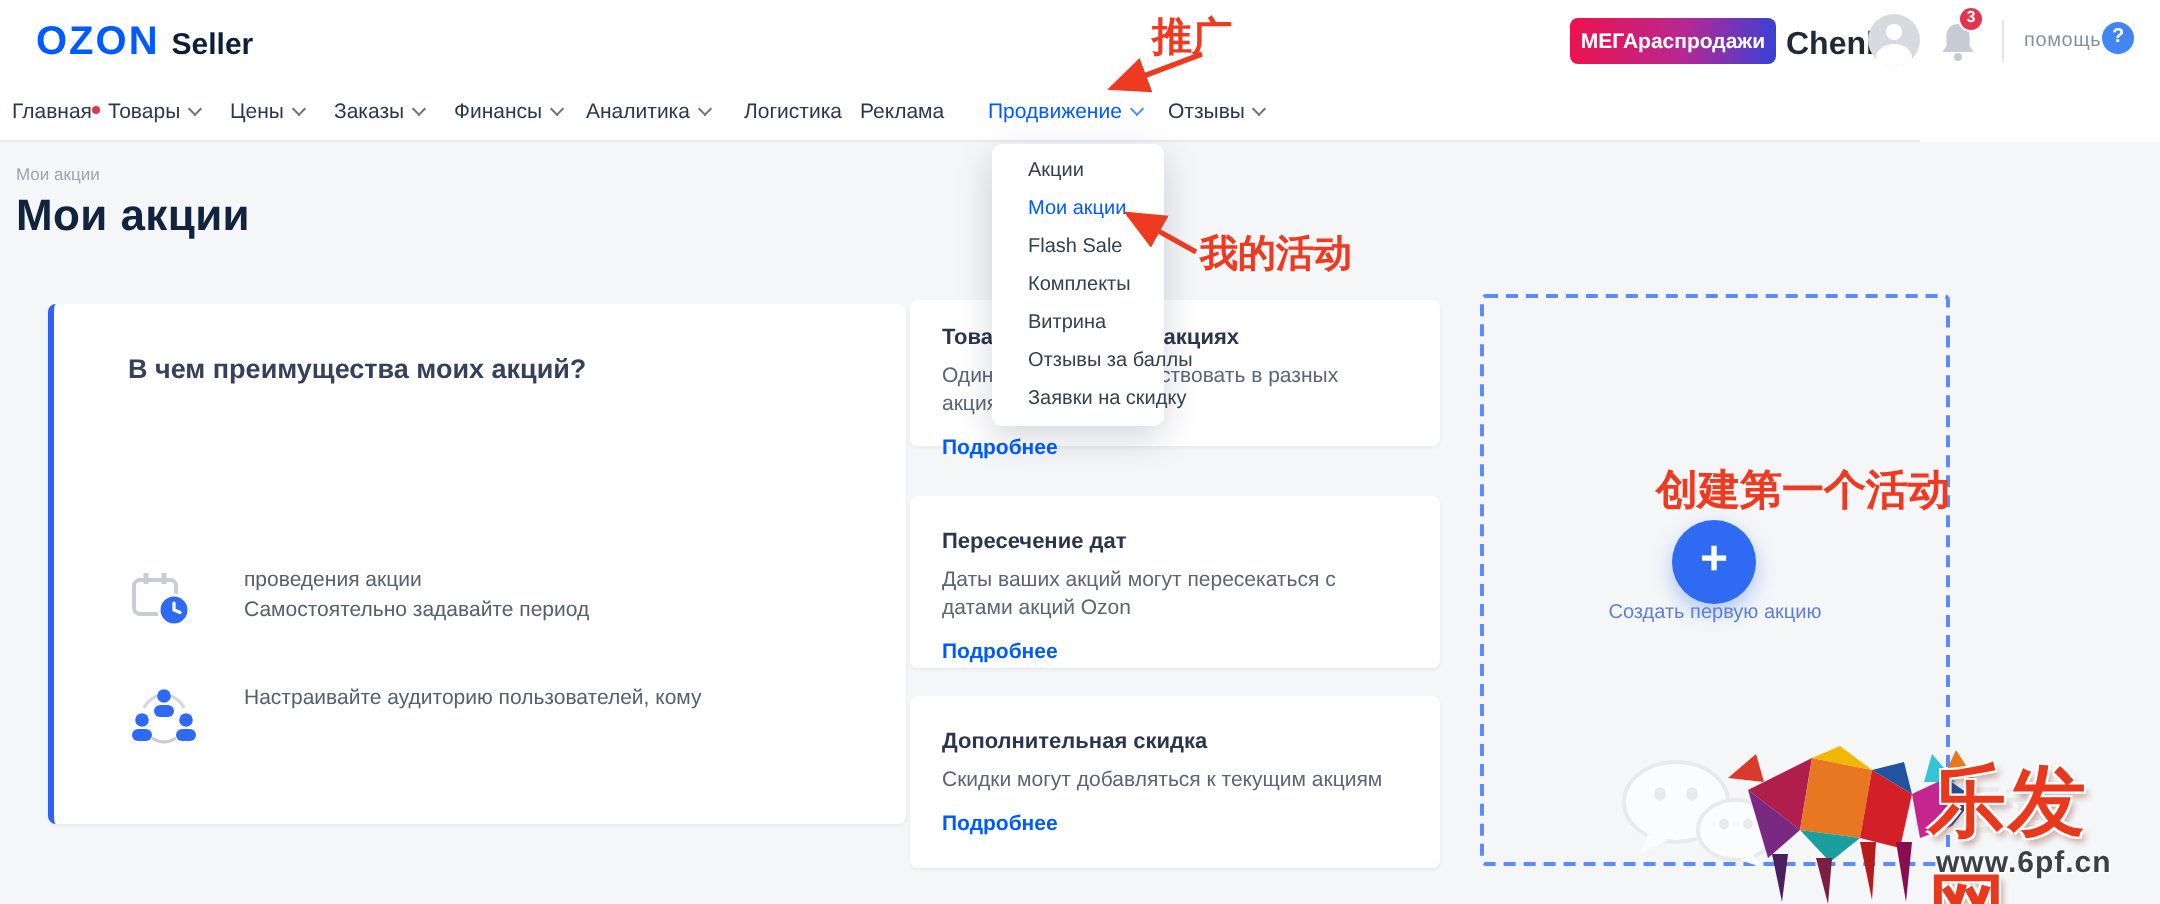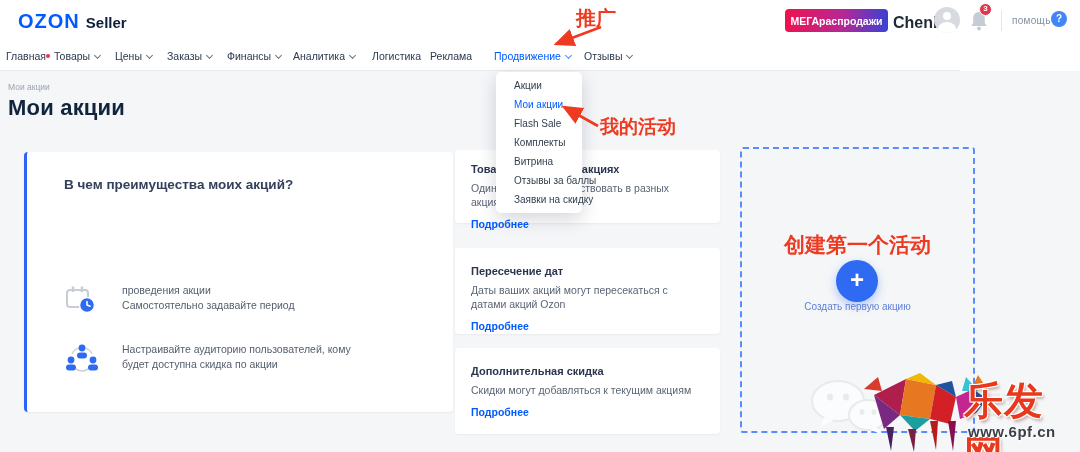--- a/index.html
+++ b/index.html
@@ -63,21 +63,21 @@
     border:2px dashed #5b8cff; border-radius:3px; }
   .plus-btn { position:absolute; left:836px; top:189px; width:42px; height:42px; border-radius:50%; background:#2f6bf2;
     color:#fff; font-size:24px; font-weight:700; text-align:center; line-height:40px; cursor:pointer;
     box-shadow:0 4px 10px rgba(47,107,242,.35); }
   .create-label { position:absolute; left:740px; top:230px; width:235px; text-align:center; font-size:10px; color:#5e7fd6; cursor:pointer; }
 
   
   .cn { position:absolute; color:#ee3a21; font-weight:700; z-index:70; font-family:"Liberation Sans",sans-serif; }
   .cn-promo { left:576px; top:5px; font-size:20px; }
   .cn-my { left:600px; top:114px; font-size:19px; }
-  .cn-create { left:740px; top:231px; width:235px; text-align:center; font-size:21px; }
+  .cn-create { left:740px; top:231px; width:235px; text-align:right; font-size:21px; }
   .arrows { position:absolute; left:0; top:0; width:1080px; height:452px; z-index:70; pointer-events:none; }
 
   
   .wm-brand { position:absolute; left:893px; top:317px; font-size:25px; font-weight:600; color:#e0e2e5; letter-spacing:3px; z-index:2; }
   .wm-suffix { color:#e9eaec; letter-spacing:1px; }
   .wechat { position:absolute; left:810px; top:308px; z-index:2; }
   .bull { position:absolute; left:860px; top:298px; z-index:3; }
   .wm-site { position:absolute; left:964px; top:303px; font-size:39px; font-weight:900; color:#e8391c; z-index:4; letter-spacing:1px;
     text-shadow:1px 1px 0 #fff,-1px -1px 0 #fff,1px -1px 0 #fff,-1px 1px 0 #fff, 2px 3px 3px rgba(120,30,10,.35); }
   .wm-url { position:absolute; left:968px; top:352px; font-size:15px; font-weight:700; color:#3c4148; z-index:4; letter-spacing:.5px;
@@ -168,21 +168,20 @@
             <rect x="13" y="10.5" width="10" height="6" rx="3" fill="#2f6bf2"></rect>
             <path d="M12 27 Q18 31 24 27" fill="none" stroke="#c7cdd7" stroke-width="1.6"></path>
             <circle cx="7" cy="18" r="3.4" fill="#2f6bf2"></circle>
             <rect x="2" y="22.5" width="10" height="6" rx="3" fill="#2f6bf2"></rect>
             <circle cx="29" cy="18" r="3.4" fill="#2f6bf2"></circle>
             <rect x="24" y="22.5" width="10" height="6" rx="3" fill="#2f6bf2"></rect>
           </svg>
         </div>
         <div class="btext">
           <div>Настраивайте аудиторию пользователей, кому</div>
-          <div>будет доступна скидка по акции</div>
         </div>
       </div>
     </div>
 
     <div class="info-card" style="top:79px;height:73px">
       <div class="ic-title">Товар в нескольких акциях</div>
       <div class="ic-text">Один товар может участвовать в разных акциях</div>
       <span class="ic-link">Подробнее</span>
     </div>
 

